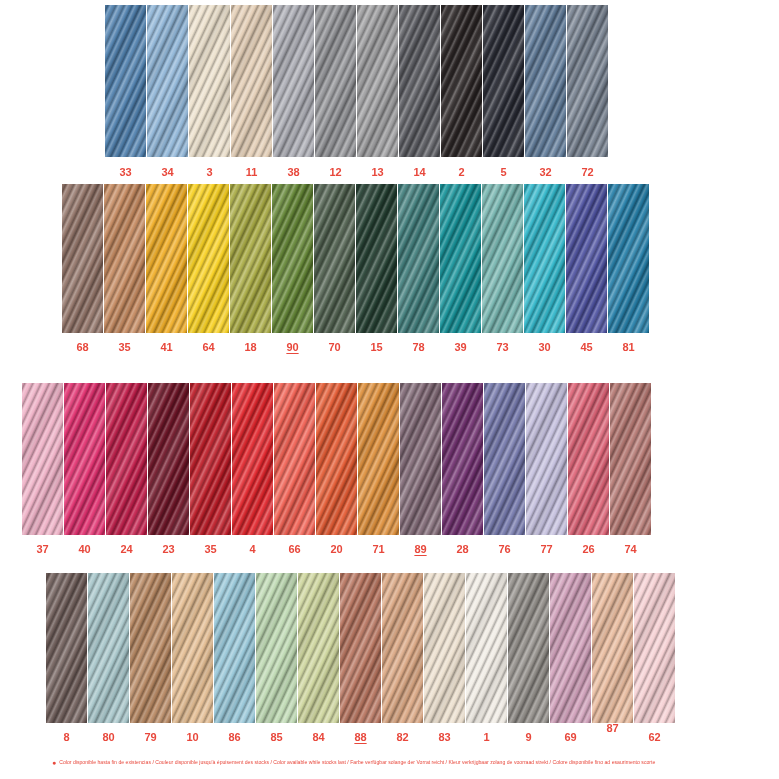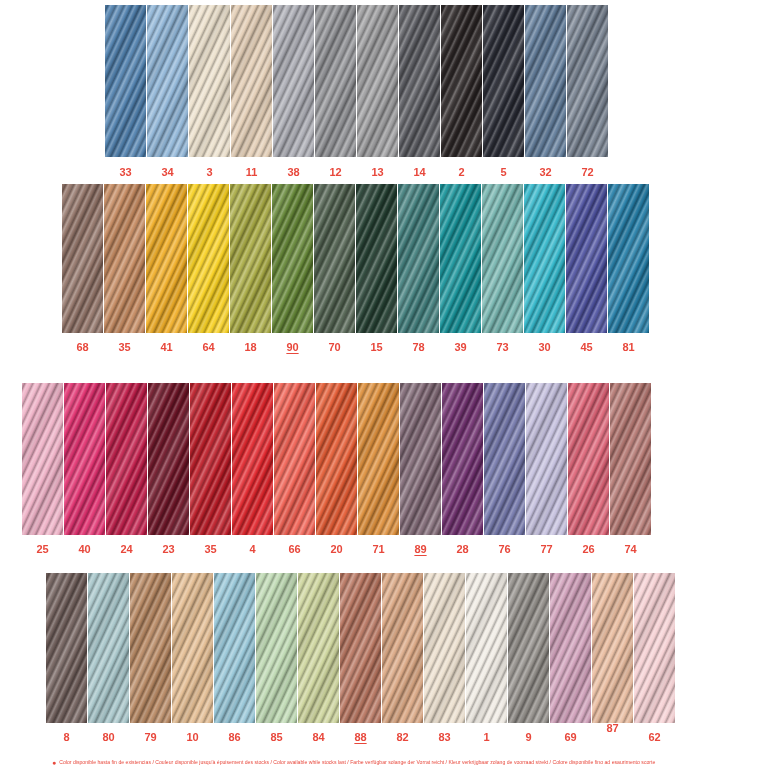--- a/index.html
+++ b/index.html
@@ -216,21 +216,21 @@
           <div class="label" style="margin-top: 9px; width: 41px;">45</div>
         </div>
         <div class="swatch-cell">
           <div class="skein" style="width: 41px; height: 149px; background: rgb(31, 123, 166);"></div>
           <div class="label" style="margin-top: 9px; width: 41px;">81</div>
         </div>
       </div>
       <div class="row" style="left: 22px; top: 383px; gap: 1px;">
         <div class="swatch-cell">
           <div class="skein" style="width: 41px; height: 152px; background: rgb(238, 174, 196);"></div>
-          <div class="label" style="margin-top: 9px; width: 41px;">25</div>
+          <div class="label" style="margin-top: 9px; width: 41px;">37</div>
         </div>
         <div class="swatch-cell">
           <div class="skein" style="width: 41px; height: 152px; background: rgb(224, 42, 107);"></div>
           <div class="label" style="margin-top: 9px; width: 41px;">40</div>
         </div>
         <div class="swatch-cell">
           <div class="skein" style="width: 41px; height: 152px; background: rgb(192, 24, 70);"></div>
           <div class="label" style="margin-top: 9px; width: 41px;">24</div>
         </div>
         <div class="swatch-cell">

